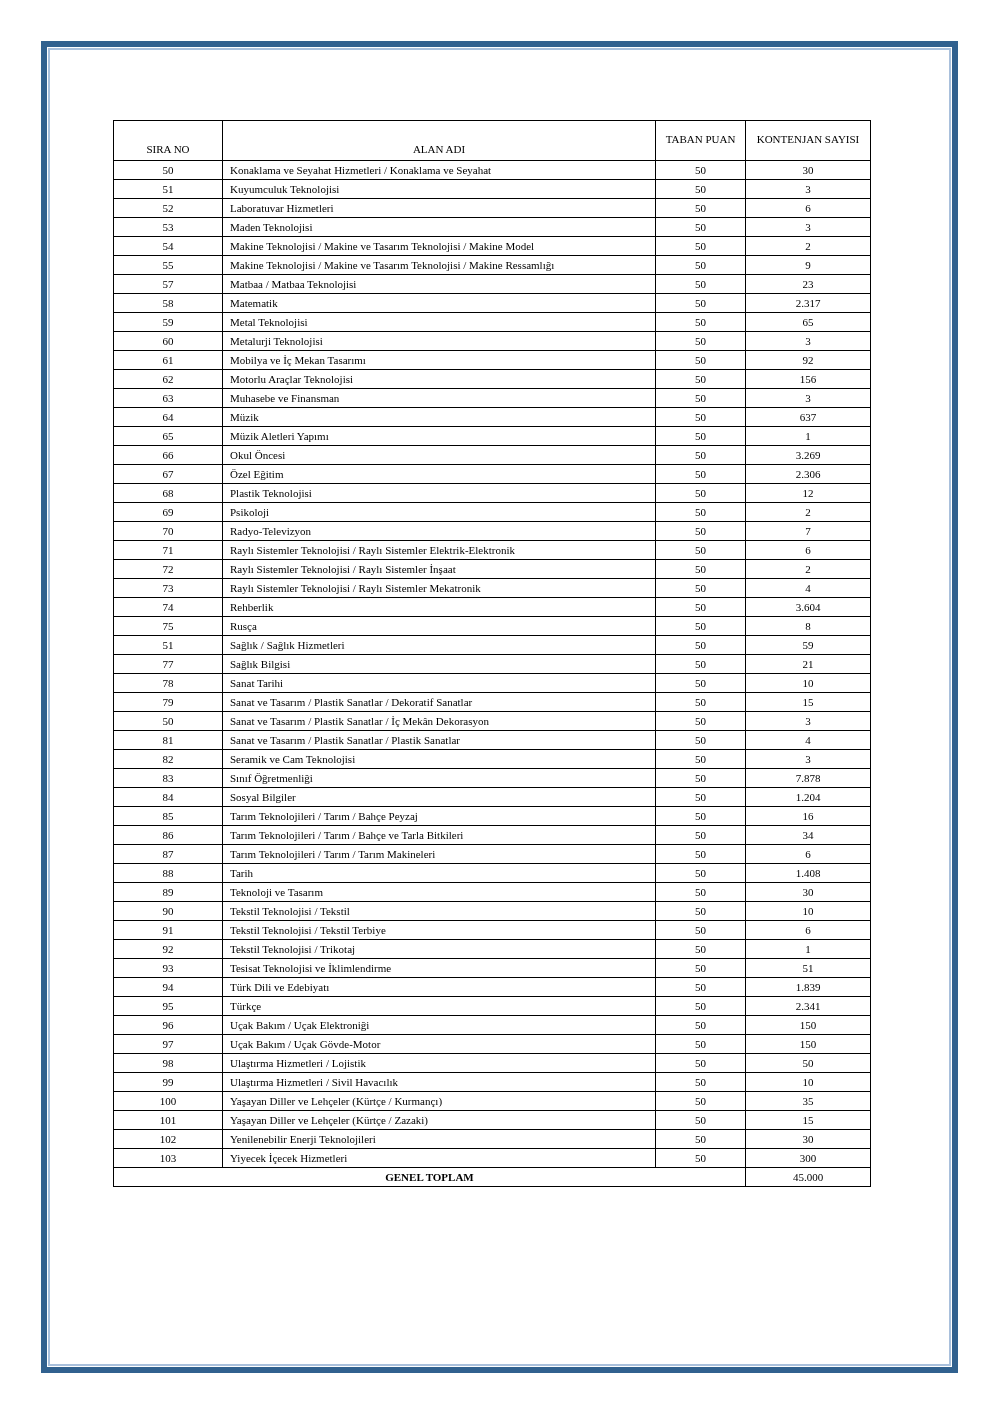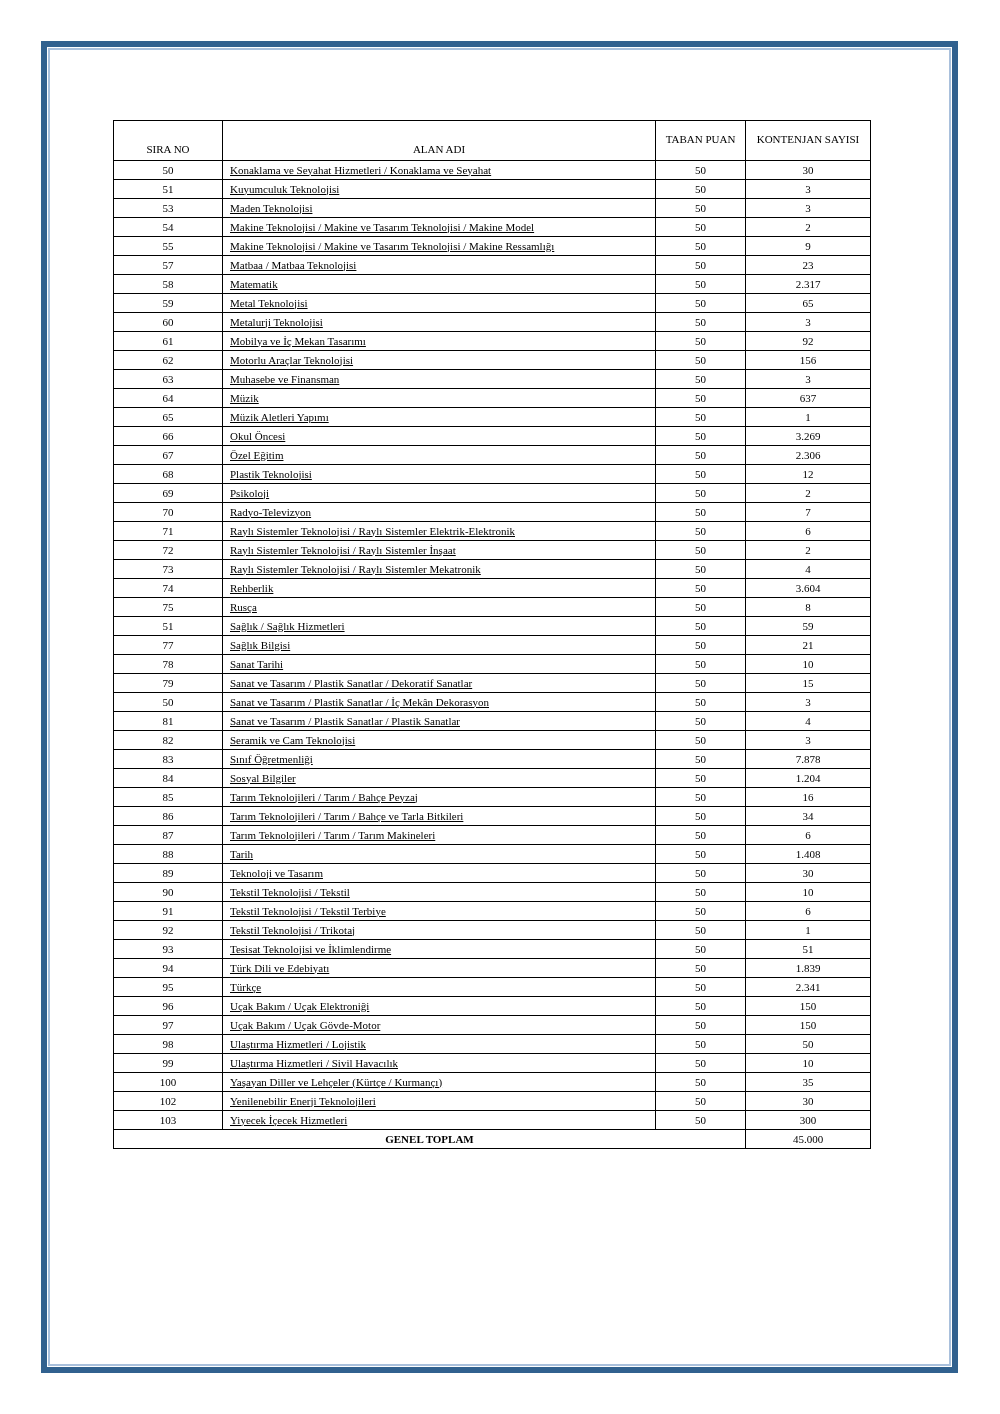--- a/index.html
+++ b/index.html
@@ -51,21 +51,21 @@
     white-space: normal;
     vertical-align: middle;
     padding-bottom: 2px;
   }
   table.doc-table tbody td {
     height: 19px;
     line-height: 17px;
     vertical-align: middle;
   }
   td.c-num { text-align: center; }
-  td.c-alan { text-align: left; padding-left: 7px; text-decoration: underline; }
+  td.c-alan { text-align: left; padding-left: 7px; }
   tr.total-row td {
     height: 19px;
     font-weight: bold;
     text-align: center;
   }
   tr.total-row td.total-value { font-weight: normal; }
 </style>
 </head>
 <body>
 
@@ -96,20 +96,26 @@
           <td class="c-num">50</td>
           <td class="c-num">30</td>
         </tr>
         <tr>
           <td class="c-num">51</td>
           <td class="c-alan">Kuyumculuk Teknolojisi</td>
           <td class="c-num">50</td>
           <td class="c-num">3</td>
         </tr>
         <tr>
+          <td class="c-num">52</td>
+          <td class="c-alan">Laboratuvar Hizmetleri</td>
+          <td class="c-num">50</td>
+          <td class="c-num">6</td>
+        </tr>
+        <tr>
           <td class="c-num">53</td>
           <td class="c-alan">Maden Teknolojisi</td>
           <td class="c-num">50</td>
           <td class="c-num">3</td>
         </tr>
         <tr>
           <td class="c-num">54</td>
           <td class="c-alan">Makine Teknolojisi / Makine ve Tasarım Teknolojisi / Makine Model</td>
           <td class="c-num">50</td>
           <td class="c-num">2</td>
@@ -376,20 +382,26 @@
           <td class="c-num">99</td>
           <td class="c-alan">Ulaştırma Hizmetleri / Sivil Havacılık</td>
           <td class="c-num">50</td>
           <td class="c-num">10</td>
         </tr>
         <tr>
           <td class="c-num">100</td>
           <td class="c-alan">Yaşayan Diller ve Lehçeler (Kürtçe / Kurmançı)</td>
           <td class="c-num">50</td>
           <td class="c-num">35</td>
+        </tr>
+        <tr>
+          <td class="c-num">101</td>
+          <td class="c-alan">Yaşayan Diller ve Lehçeler (Kürtçe / Zazaki)</td>
+          <td class="c-num">50</td>
+          <td class="c-num">15</td>
         </tr>
         <tr>
           <td class="c-num">102</td>
           <td class="c-alan">Yenilenebilir Enerji Teknolojileri</td>
           <td class="c-num">50</td>
           <td class="c-num">30</td>
         </tr>
         <tr>
           <td class="c-num">103</td>
           <td class="c-alan">Yiyecek İçecek Hizmetleri</td>

